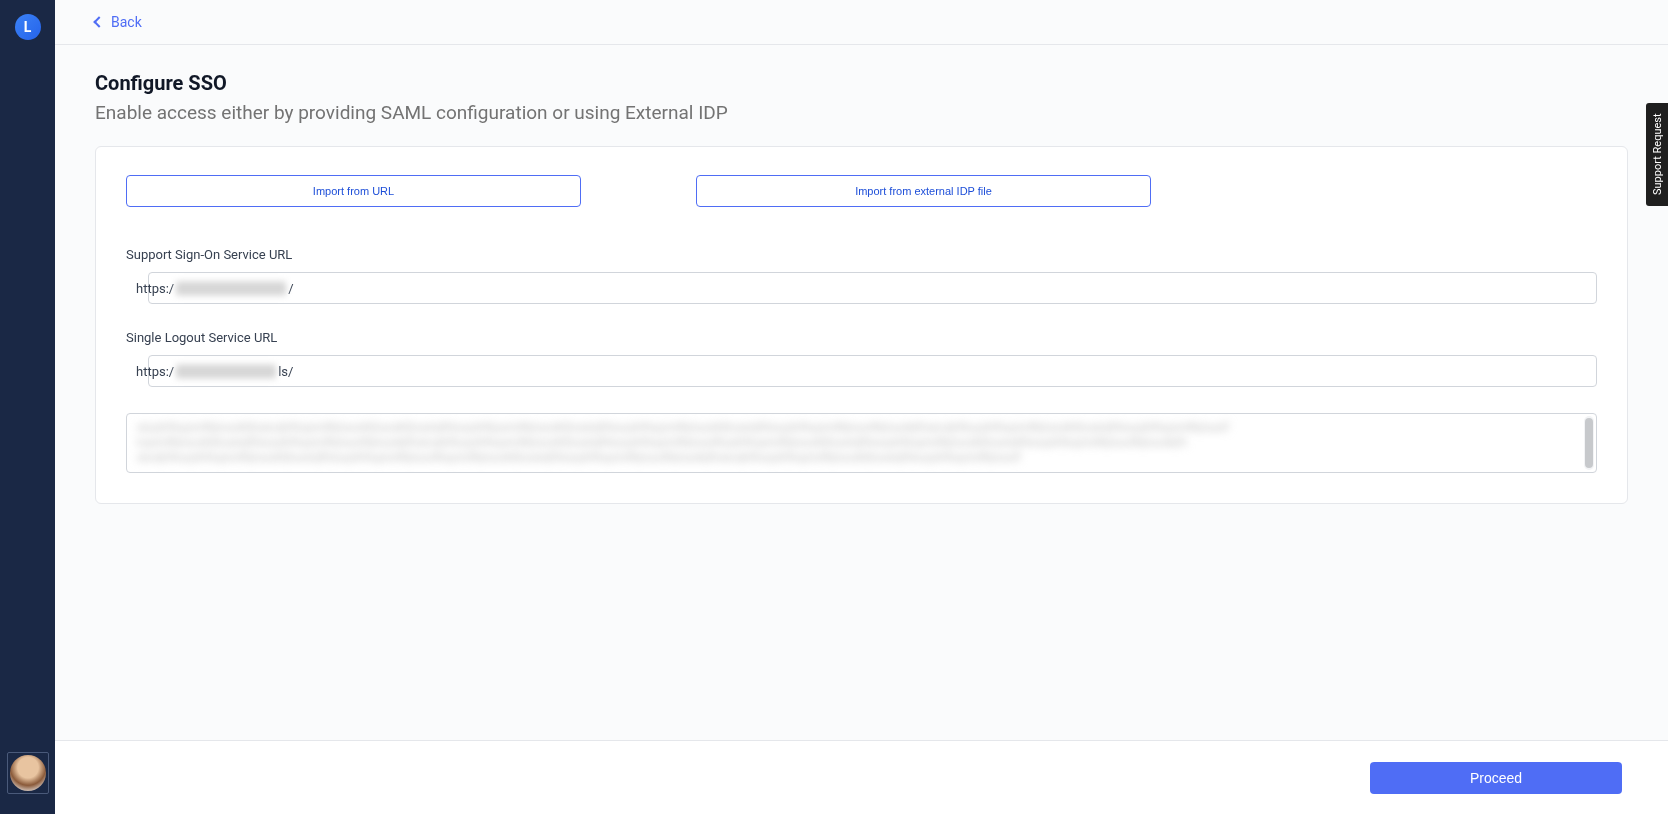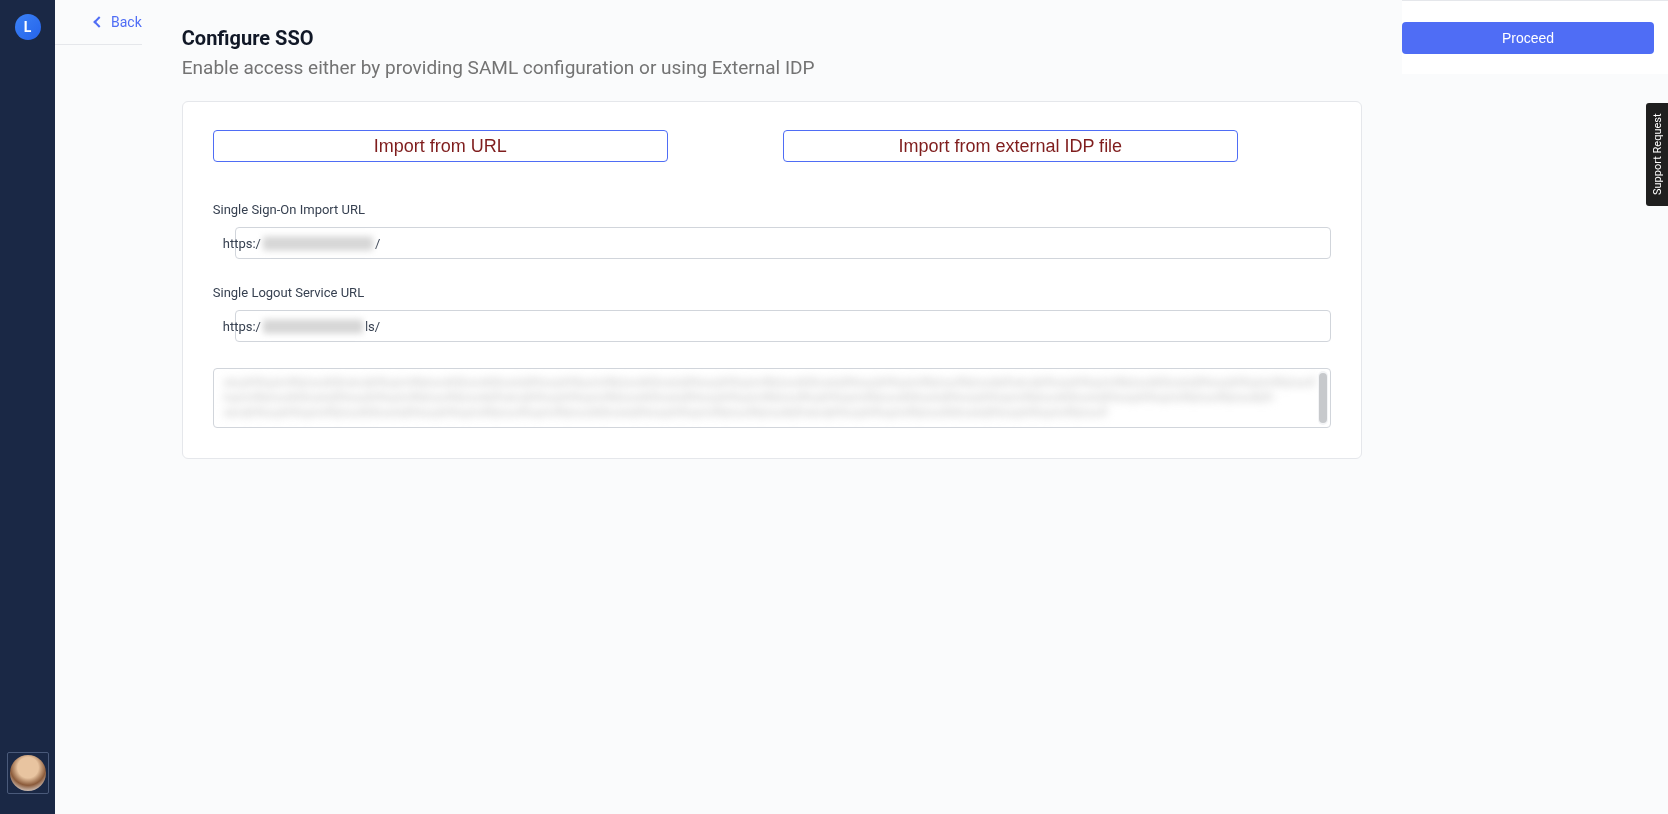--- a/index.html
+++ b/index.html
@@ -51,21 +51,21 @@
       border-radius: 50%;
       background: radial-gradient(circle at 50% 35%, #e8c4a0 35%, #8a5a3a 60%, #f5f5f5 90%);
     }
     .main {
       position: absolute;
       left: 55px;
       top: 0;
       right: 0;
       bottom: 0;
       display: flex;
-      flex-direction: row;
+      flex-direction: column;
     }
     .topbar {
       height: 45px;
       border-bottom: 1px solid #e5e7eb;
       display: flex;
       align-items: center;
       padding-left: 40px;
       background: #fafbfc;
     }
     .back-link {
@@ -110,22 +110,22 @@
       display: flex;
       gap: 115px;
       margin-bottom: 40px;
     }
     .import-btn {
       width: 455px;
       height: 32px;
       border: 1px solid #4f6df5;
       border-radius: 4px;
       background: #fff;
-      color: #7f1d1d;
-      font-size: 18px;
+      color: #1d4ed8;
+      font-size: 11px;
       cursor: pointer;
       display: flex;
       align-items: center;
       justify-content: center;
     }
     .field-group {
       margin-bottom: 26px;
     }
     .field-label {
       font-size: 13px;
@@ -198,21 +198,21 @@
       background: #c7c9cc;
       border-radius: 4px;
     }
     .footer {
       height: 74px;
       border-top: 1px solid #e5e7eb;
       background: #fff;
       display: flex;
       align-items: center;
       justify-content: flex-end;
-      padding-right: 14px;
+      padding-right: 46px;
     }
     .proceed-btn {
       width: 252px;
       height: 32px;
       background: #4f6df5;
       color: #fff;
       border: none;
       border-radius: 4px;
       font-size: 14px;
       font-weight: 500;
@@ -258,21 +258,21 @@
     <h1 class="page-title">Configure SSO</h1>
     <div class="page-subtitle">Enable access either by providing SAML configuration or using External IDP</div>
 
     <div class="card">
       <div class="import-row">
         <button class="import-btn">Import from URL</button>
         <button class="import-btn">Import from external IDP file</button>
       </div>
 
       <div class="field-group">
-        <label class="field-label">Single Sign-On Import URL</label>
+        <label class="field-label">Support Sign-On Service URL</label>
         <div class="input-wrap">
           <input class="text-input" type="text" value="" style="">
           <div class="input-overlay">
             <span>https:/</span>
             <span class="blur-box" style="width:110px"></span>
             <span>/</span>
           </div>
         </div>
       </div>
 

